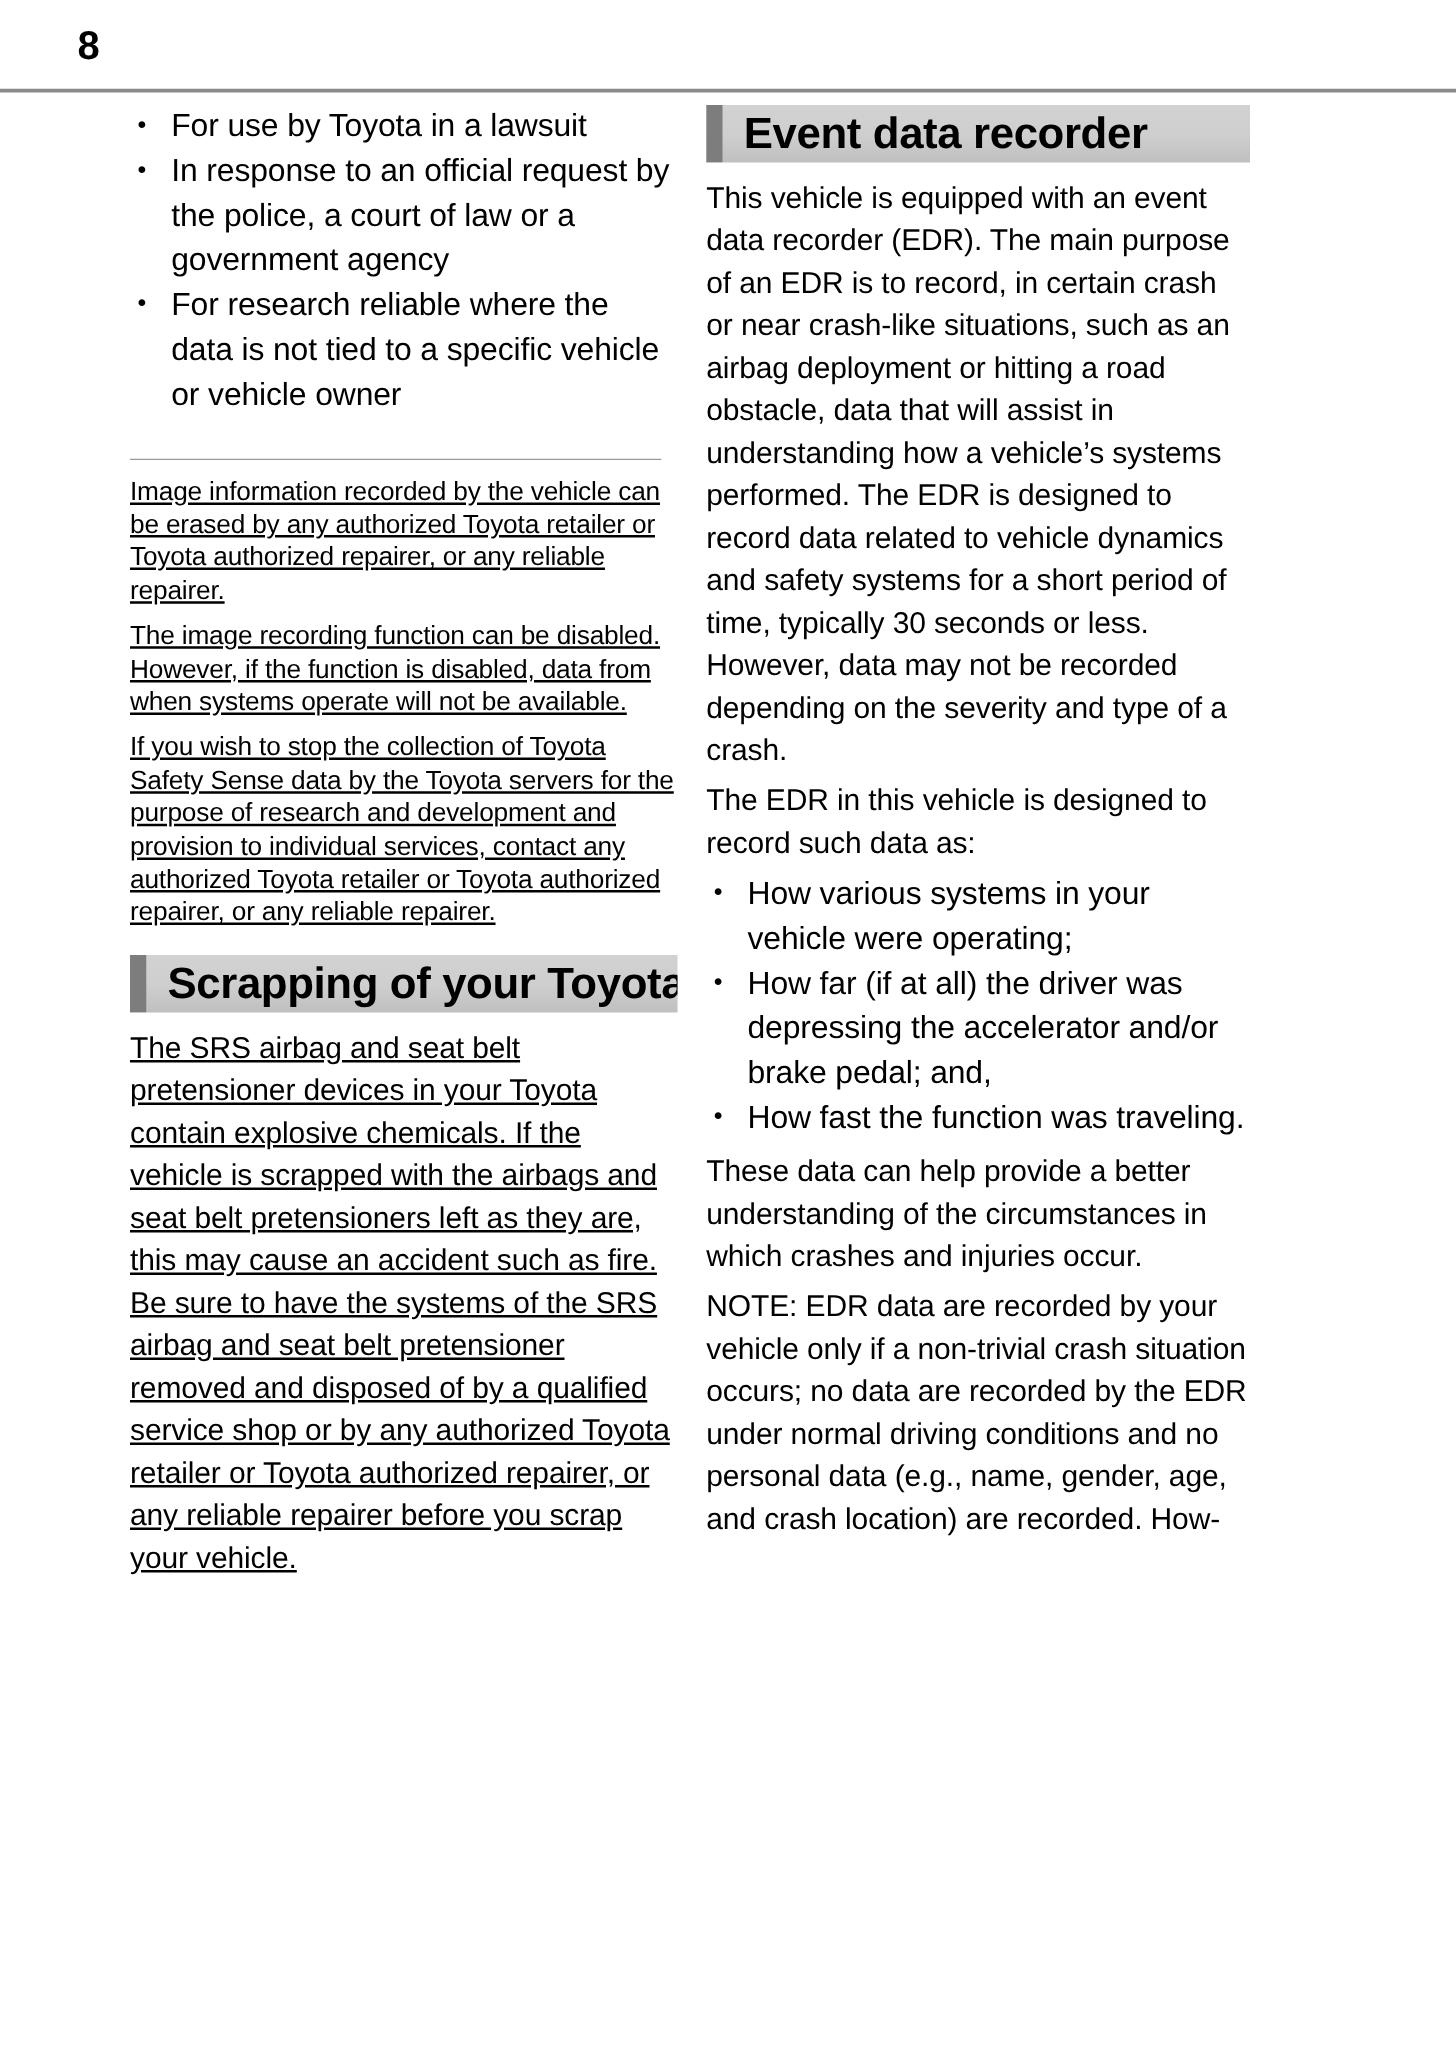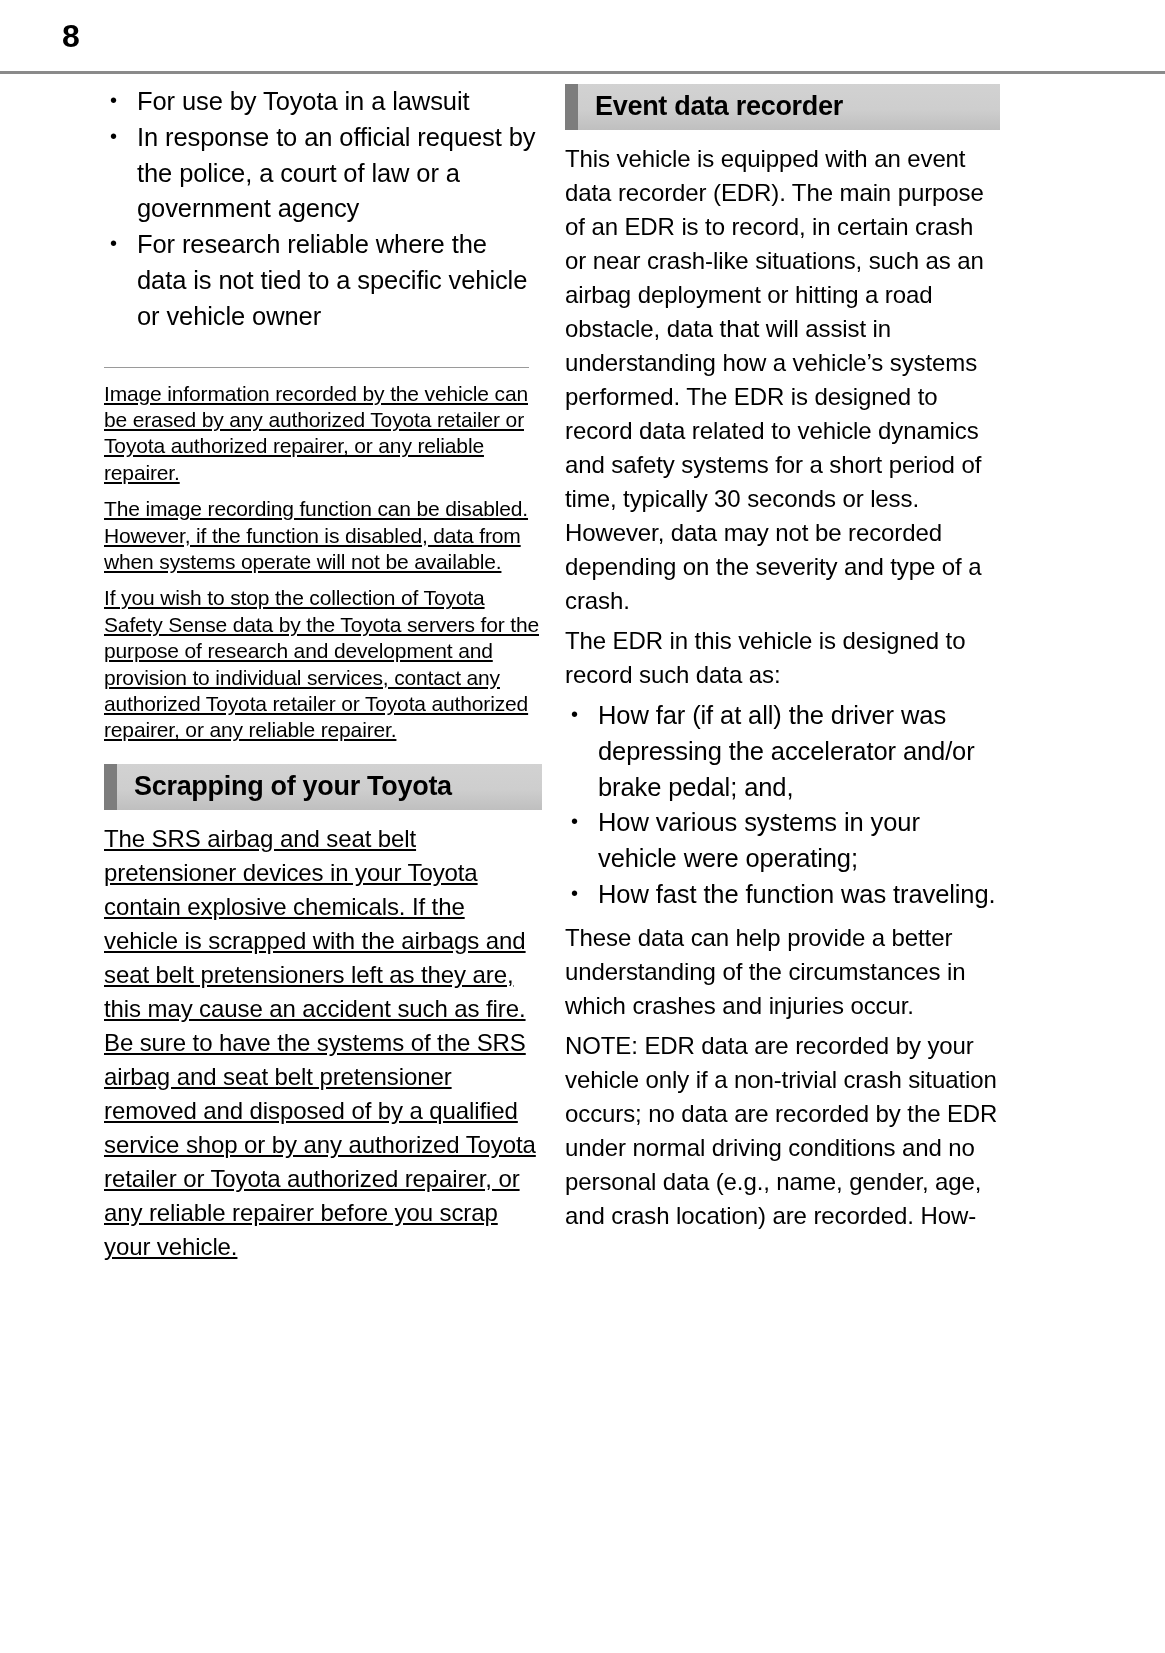--- a/index.html
+++ b/index.html
@@ -135,21 +135,21 @@
     width: 13px;
     height: 46px;
     background: #7d7d7d;
   }
   .section-heading .title {
     position: absolute;
     left: 30px;
     top: 0;
     height: 52px;
     line-height: 45px;
-    font-size: 27px;
+    font-size: 35px;
     font-weight: bold;
     letter-spacing: -0.3px;
     white-space: nowrap;
   }
 
   .heading-wrap-left { margin-top: 20px; text-decoration: underline; }
   .heading-wrap-right { margin-top: 0px; }
 
   .gap-sm { height: 8px; }
 </style>
@@ -196,22 +196,22 @@
         <div class="section-heading">
           <span class="tab"></span>
           <span class="title">Event data recorder</span>
         </div>
 
         <p class="body-text">This vehicle is equipped with an event data recorder (EDR). The main purpose of an EDR is to record, in certain crash or near crash-like situations, such as an airbag deployment or hitting a road obstacle, data that will assist in understanding how a vehicle’s systems performed. The EDR is designed to record data related to vehicle dynamics and safety systems for a short period of time, typically 30 seconds or less. However, data may not be recorded depending on the severity and type of a crash.</p>
 
         <p class="body-text">The EDR in this vehicle is designed to record such data as:</p>
 
         <ul class="bullets">
+          <li>How various systems in your vehicle were operating;</li>
           <li>How far (if at all) the driver was depressing the accelerator and/or brake pedal; and,</li>
-          <li>How various systems in your vehicle were operating;</li>
           <li>How fast the function was traveling.</li>
         </ul>
 
         <div class="gap-sm"></div>
 
         <p class="body-text">These data can help provide a better understanding of the circumstances in which crashes and injuries occur.</p>
 
         <p class="body-text">NOTE: EDR data are recorded by your vehicle only if a non-trivial crash situation occurs; no data are recorded by the EDR under normal driving conditions and no personal data (e.g., name, gender, age, and crash location) are recorded. How-</p>
       </div>
 

